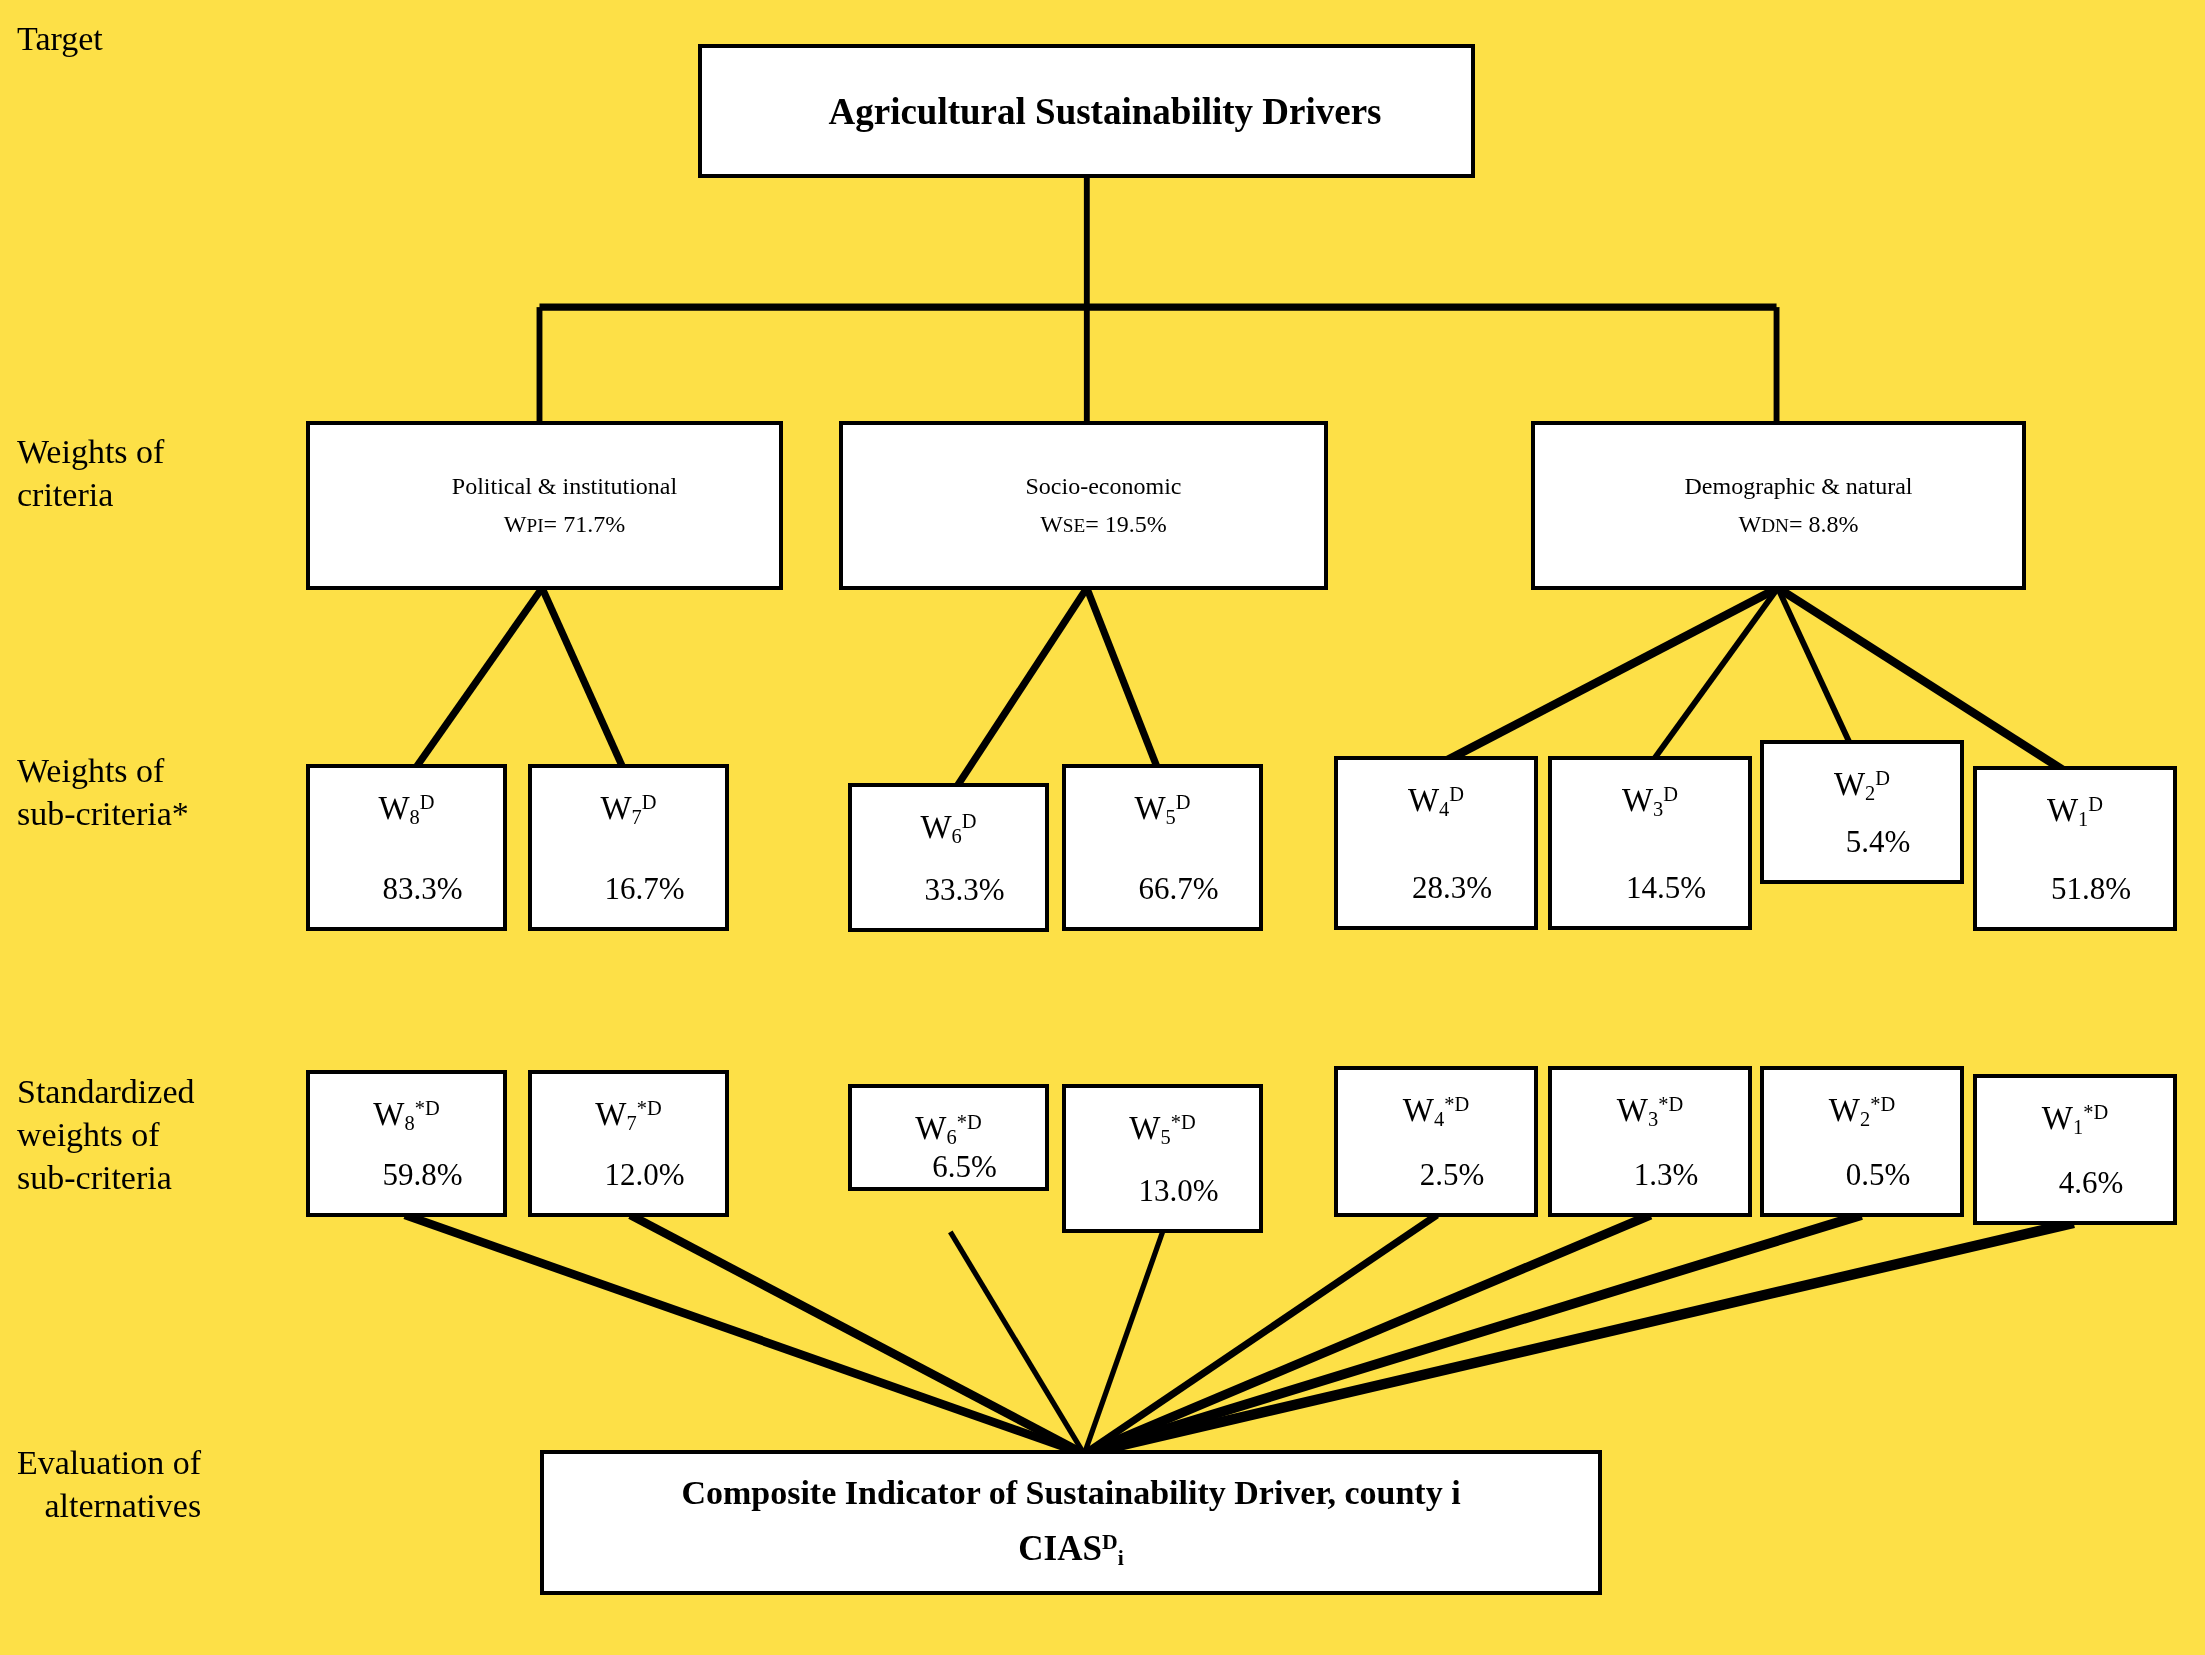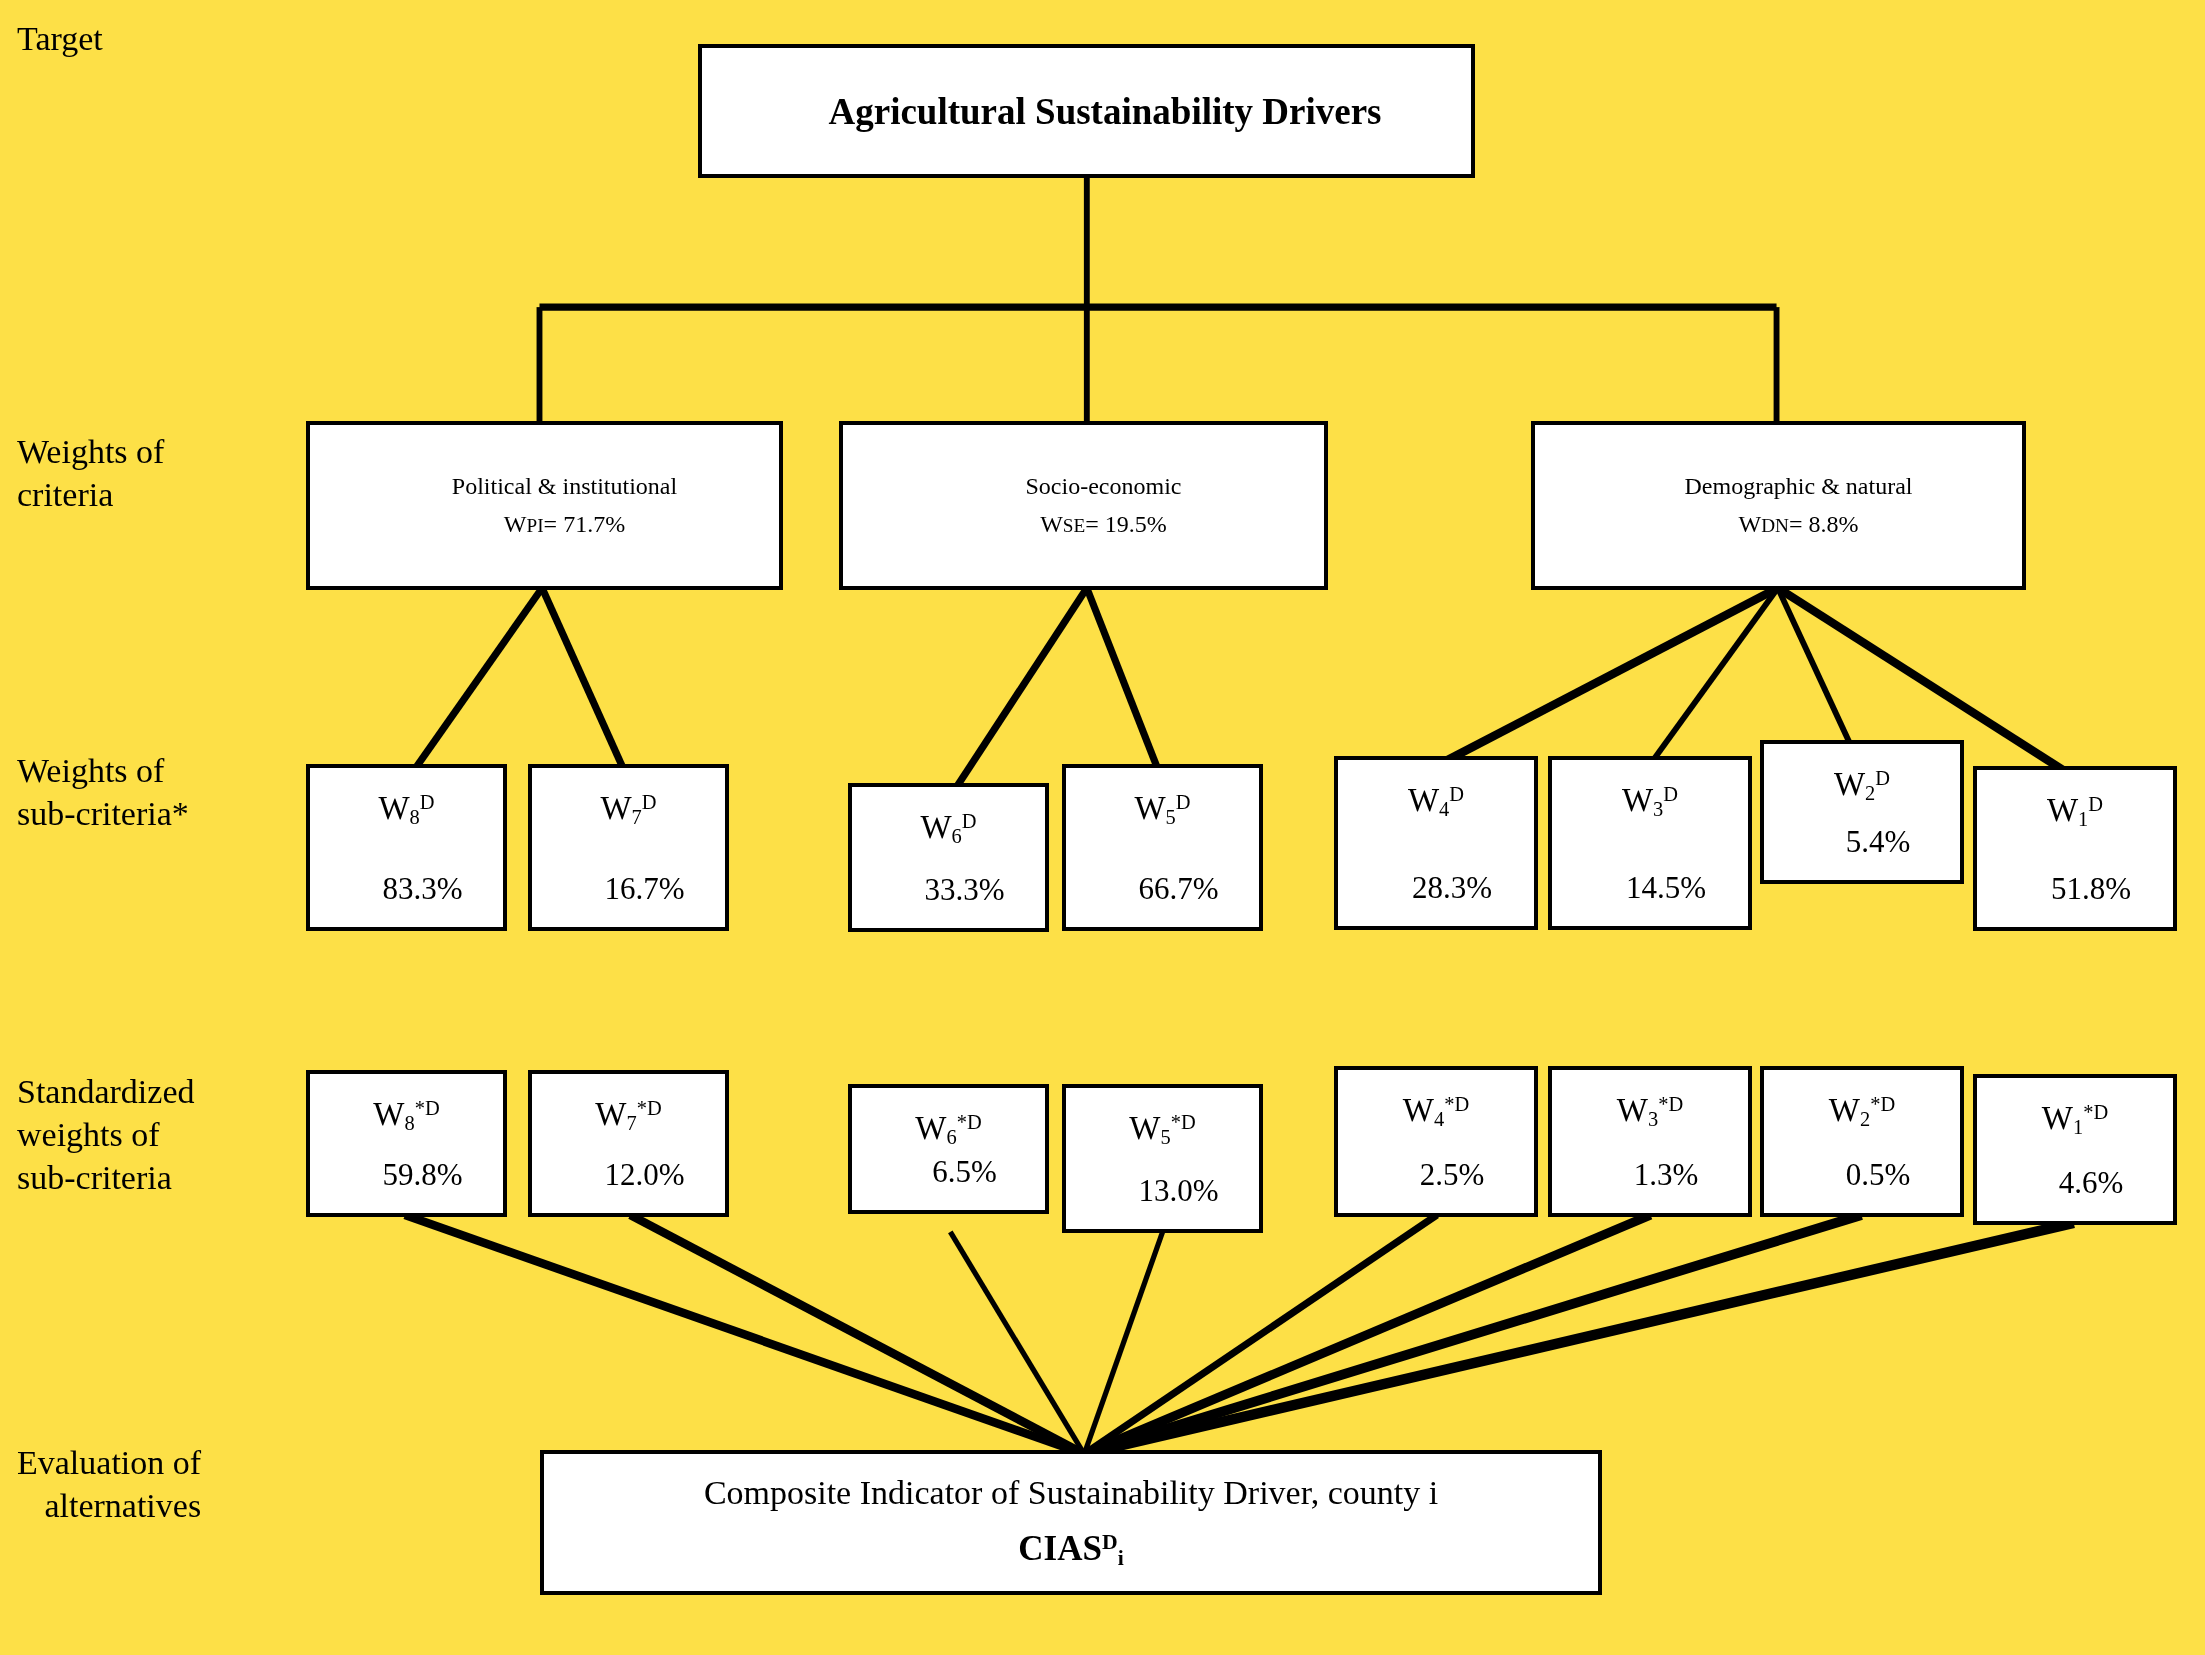--- a/index.html
+++ b/index.html
@@ -41,21 +41,21 @@
   .crit .ln1{margin-bottom:11.8px;}
   .crit .ln2{}
 
   
   .wbox{font-size:31px;justify-content:space-between;padding:22px 2.6px 19.6px;}
   .wbox .sym{font-size:33px;}
   .wbox .val{font-size:31px;margin-left:32px;}
 
   
   .bottom{font-size:34px;}
-  .bottom .ln1{margin-bottom:17px;}
+  .bottom .ln1{margin-bottom:17px;font-weight:bold;}
   .bottom .ln2{font-weight:bold;font-size:35px;}
 
   sub{font-size:0.62em;vertical-align:-0.22em;}
   sup{font-size:0.62em;vertical-align:0.50em;}
   .sc{font-size:0.80em;}
 </style>
 </head>
 <body>
 
 <div id="stage">
@@ -170,21 +170,21 @@
   <div class="node wbox" style="left:306px; top:1070px; width:201px; height:147px;">
     <span class="sym">W<sub>8</sub><sup>*D</sup></span>
     <span class="val">59.8%</span>
   </div>
 
   <div class="node wbox" style="left:528px; top:1070px; width:201px; height:147px;">
     <span class="sym">W<sub>7</sub><sup>*D</sup></span>
     <span class="val">12.0%</span>
   </div>
 
-  <div class="node wbox" style="left:848px; top:1084px; width:201px; height:130px;">
+  <div class="node wbox" style="left:848px; top:1084px; width:201px; height:107px;">
     <span class="sym">W<sub>6</sub><sup>*D</sup></span>
     <span class="val">6.5%</span>
   </div>
 
   <div class="node wbox" style="left:1062px; top:1084px; width:201px; height:149px;">
     <span class="sym">W<sub>5</sub><sup>*D</sup></span>
     <span class="val">13.0%</span>
   </div>
 
   <div class="node wbox" style="left:1334px; top:1066px; width:204px; height:151px;">

